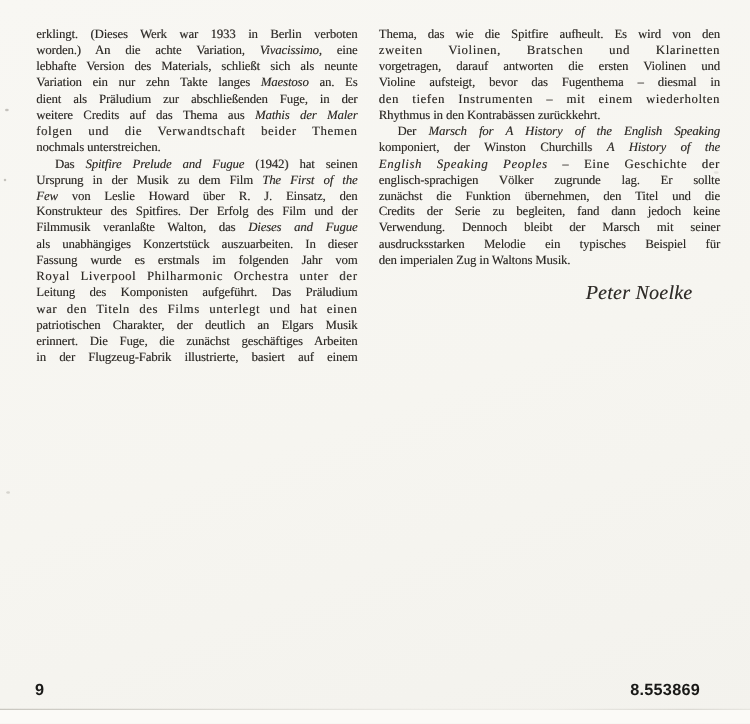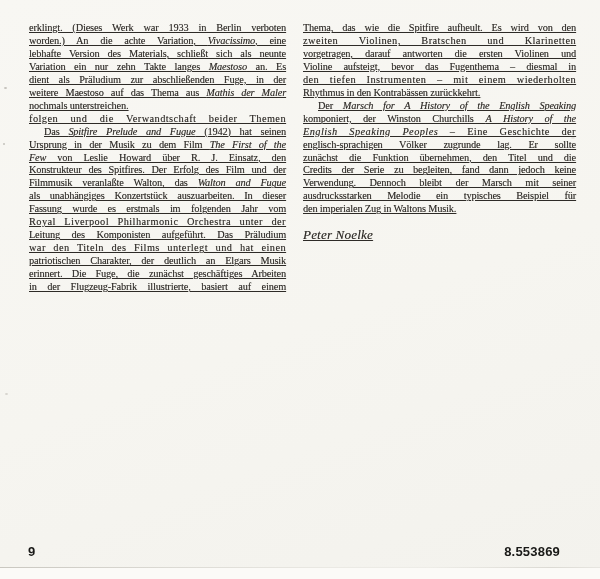--- a/index.html
+++ b/index.html
@@ -15,36 +15,35 @@
     background: linear-gradient(160deg, #f8f7f3 0%, #f6f5f0 55%, #f3f2ed 100%);
   }
   .col {
     position: absolute;
     top: 22px;
     font-size: 10.2px;
     line-height: 12.95px;
     letter-spacing: -0.1px;
     color: #2e2b27;
     text-shadow: 0.25px 0 0 rgba(46,43,39,0.45);
-    text-decoration: underline;
   }
   .col.left  { left: 29px;  width: 257px; }
   .col.right { left: 303px; width: 273px; }
   .para { margin: 0; }
   .line { text-align: justify; text-align-last: justify; }
   .line.end { text-align-last: auto; }
   .line.ind { text-indent: 15px; }
   .line.sp  { letter-spacing: 0.5px; }
   .line i { font-style: italic; }
   .signature {
     margin-top: 13px;
     padding-right: 22px;
-    text-align: left;
+    text-align: right;
     font-style: italic;
-    font-size: 13px;
+    font-size: 16px;
     letter-spacing: 0.2px;
   }
   .footer-num {
     position: absolute;
     top: 544px;
     font-family: "Liberation Sans", sans-serif;
     font-weight: 700;
     font-size: 13px;
     color: #191917;
     letter-spacing: 0.2px;
@@ -85,30 +84,30 @@
 <div class="page">
 
   <div class="col left">
     <div>
         <div class="para">
           <div class="line"><span>erklingt. (Dieses Werk war 1933 in Berlin verboten</span></div>
           <div class="line"><span>worden.) An die achte Variation, </span><i>Vivacissimo</i><span>, eine</span></div>
           <div class="line"><span>lebhafte Version des Materials, schließt sich als neunte</span></div>
           <div class="line"><span>Variation ein nur zehn Takte langes </span><i>Maestoso</i><span> an. Es</span></div>
           <div class="line"><span>dient als Präludium zur abschließenden Fuge, in der</span></div>
-          <div class="line"><span>weitere Maestoso auf das Thema aus </span><i>Mathis der Maler</i></div>
+          <div class="line"><span>weitere Credits auf das Thema aus </span><i>Mathis der Maler</i></div>
+          <div class="line sp"><span>folgen und die Verwandtschaft beider Themen</span></div>
           <div class="line end"><span>nochmals unterstreichen.</span></div>
-          <div class="line sp"><span>folgen und die Verwandtschaft beider Themen</span></div>
         </div>
         <div class="para">
           <div class="line ind"><span>Das </span><i>Spitfire Prelude and Fugue</i><span> (1942) hat seinen</span></div>
           <div class="line"><span>Ursprung in der Musik zu dem Film </span><i>The First of the</i></div>
           <div class="line"><i>Few</i><span> von Leslie Howard über R. J. Einsatz, den</span></div>
           <div class="line"><span>Konstrukteur des Spitfires. Der Erfolg des Film und der</span></div>
-          <div class="line"><span>Filmmusik veranlaßte Walton, das </span><i>Walton and Fugue</i></div>
+          <div class="line"><span>Filmmusik veranlaßte Walton, das </span><i>Dieses and Fugue</i></div>
           <div class="line"><span>als unabhängiges Konzertstück auszuarbeiten. In dieser</span></div>
           <div class="line"><span>Fassung wurde es erstmals im folgenden Jahr vom</span></div>
           <div class="line sp"><span>Royal Liverpool Philharmonic Orchestra unter der</span></div>
           <div class="line"><span>Leitung des Komponisten aufgeführt. Das Präludium</span></div>
           <div class="line sp"><span>war den Titeln des Films unterlegt und hat einen</span></div>
           <div class="line"><span>patriotischen Charakter, der deutlich an Elgars Musik</span></div>
           <div class="line"><span>erinnert. Die Fuge, die zunächst geschäftiges Arbeiten</span></div>
           <div class="line"><span>in der Flugzeug-Fabrik illustrierte, basiert auf einem</span></div>
         </div>
       </div>

